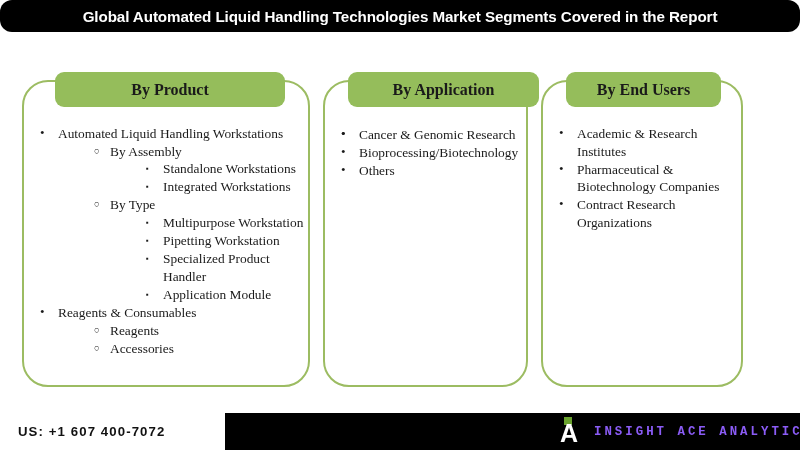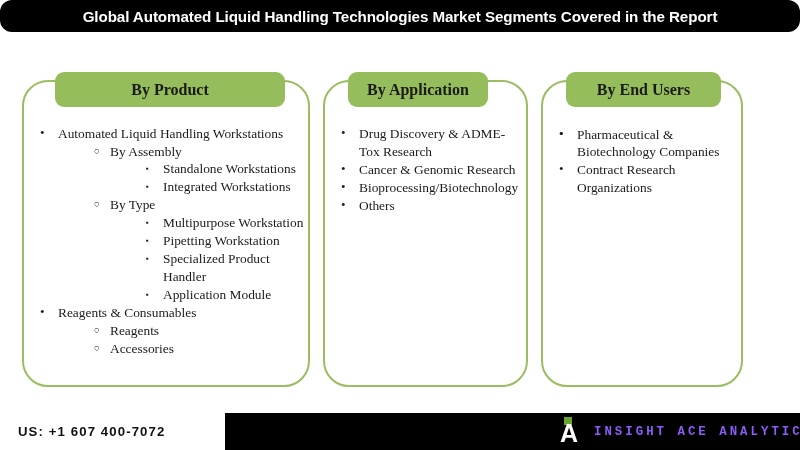--- a/index.html
+++ b/index.html
@@ -47,21 +47,21 @@
     box-sizing:border-box;
   }
   .pill-label{
     font-family:"Liberation Serif", serif;
     font-weight:bold;
     font-size:16px;
     color:#1a1a1a;
     white-space:nowrap;
   }
   #pill-product{ left:55px;  top:40px; width:230px; height:35px; }
-  #pill-application{ left:348px; top:40px; width:140px; height:35px; }
+  #pill-application{ left:348px; top:40px; width:191px; height:35px; }
   #pill-endusers{ left:566px; top:40px; width:155px; height:35px;justify-content:center; }
 
   .card-body{
     position:absolute;
     box-sizing:border-box;
   }
   #body-product{ left:30px; top:93px; width:275px; }
   #body-application{ left:331px; top:93px; width:190px; }
   #body-endusers{ left:549px; top:93px; width:190px; }
 
@@ -217,21 +217,20 @@
   </div>
 
   <div class="card" id="card-application"></div>
   <div class="pill" id="pill-application">
     <span class="pill-label">By Application</span>
   </div>
   <div class="card-body" id="body-application">
     <ul class="lvl">
       <li class="item l1">
         <span class="bullet">•</span>
-        <span class="txt">Drug Discovery &amp; ADME-Tox Research</span>
       </li>
       <li class="item l1">
         <span class="bullet">•</span>
         <span class="txt">Cancer &amp; Genomic Research</span>
       </li>
       <li class="item l1">
         <span class="bullet">•</span>
         <span class="txt">Bioprocessing/Biotechnology</span>
       </li>
       <li class="item l1">
@@ -242,20 +241,21 @@
   </div>
 
   <div class="card" id="card-endusers"></div>
   <div class="pill" id="pill-endusers">
     <span class="pill-label">By End Users</span>
   </div>
   <div class="card-body" id="body-endusers">
     <ul class="lvl">
       <li class="item l1">
         <span class="bullet">•</span>
+        <span class="txt">Academic &amp; Research Institutes</span>
       </li>
       <li class="item l1">
         <span class="bullet">•</span>
         <span class="txt">Pharmaceutical &amp; Biotechnology Companies</span>
       </li>
       <li class="item l1">
         <span class="bullet">•</span>
         <span class="txt">Contract Research Organizations</span>
       </li>
     </ul>

